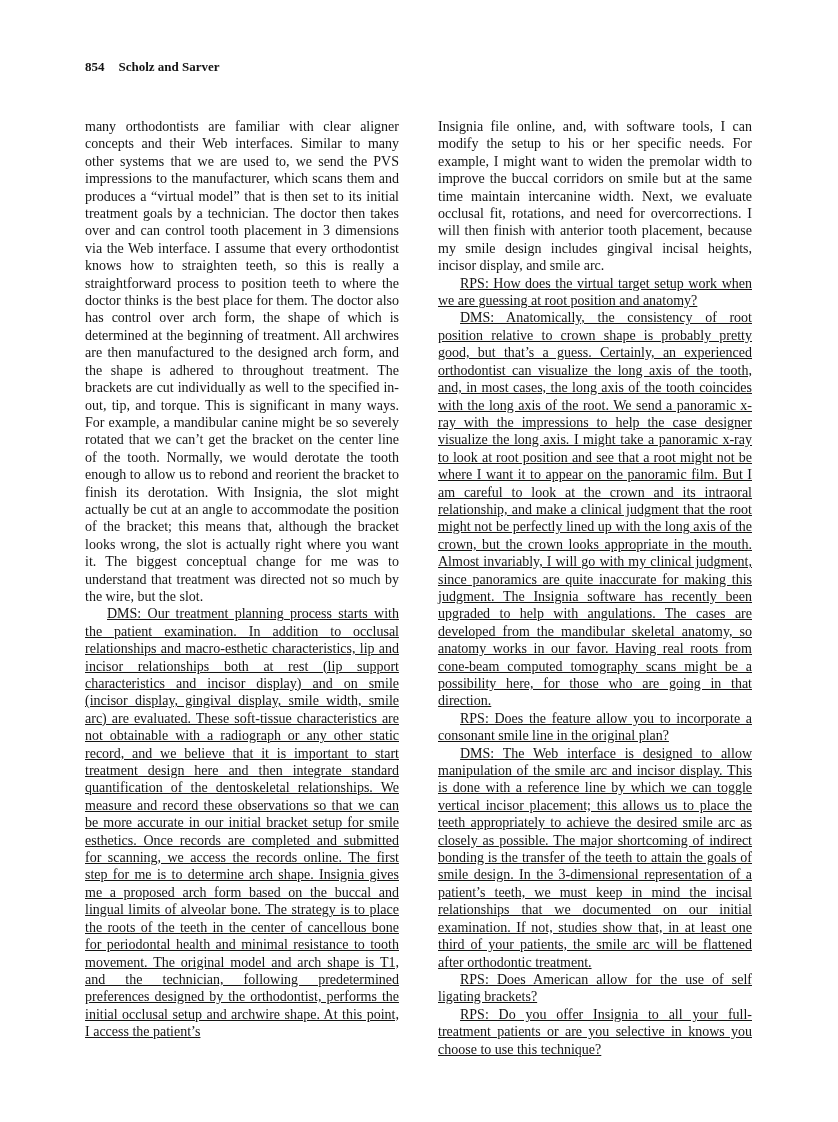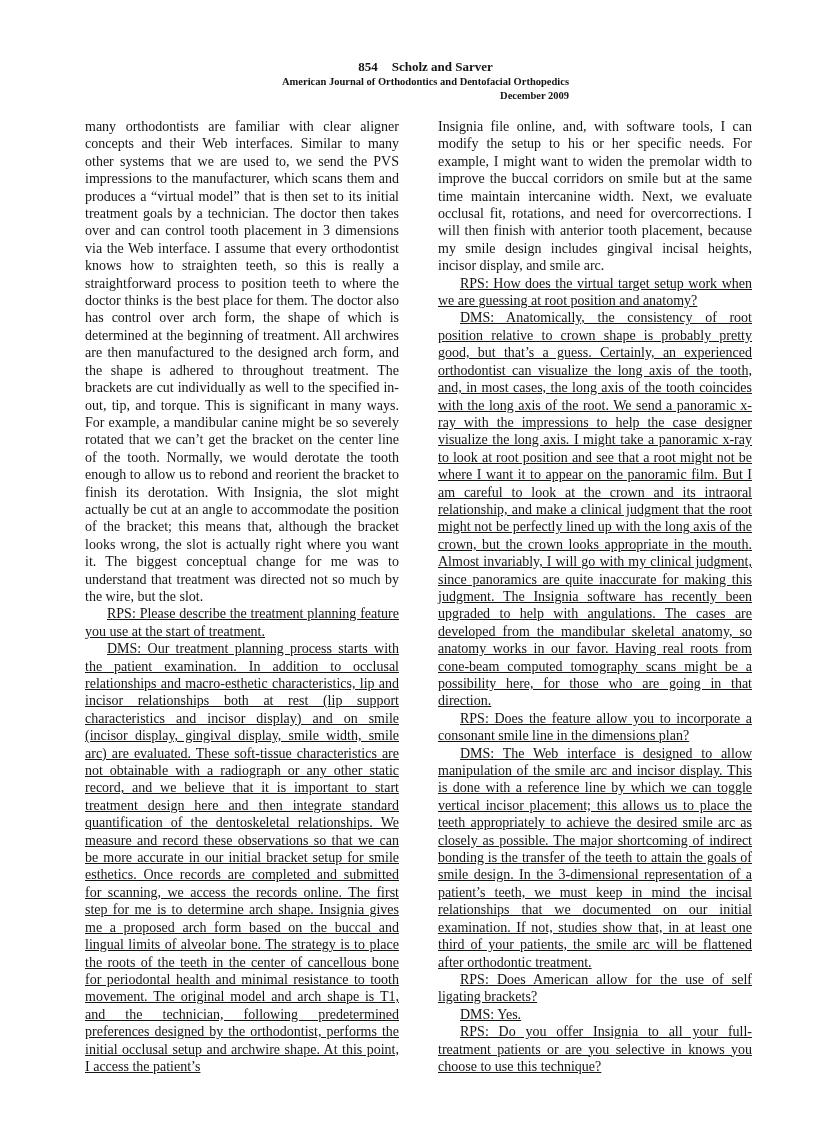--- a/index.html
+++ b/index.html
@@ -16,23 +16,22 @@
     color: #141414;
     overflow: hidden;
   }
   .header {
     position: absolute;
     top: 56px;
     left: 85px;
     right: 72px;
     display: flex;
     justify-content: space-between;
-    align-items: center;
+    align-items: flex-start;
     font-weight: bold;
-    flex-direction: column;
   }
   .header-left {
     font-size: 13px;
     padding-top: 3px;
     white-space: nowrap;
   }
   .header-left .pnum {
     margin-right: 14px;
   }
   .header-right {
@@ -68,37 +67,31 @@
 </style>
 </head>
 <body>
 
 <div class="page">
 
   <div class="header">
     <div class="header-left">
       <span class="pnum">854</span><span>Scholz and Sarver</span>
     </div>
-    <div class="header-right">
-      <div>American Journal of Orthodontics and Dentofacial Orthopedics</div>
-      <div>December 2009</div>
-    </div>
   </div>
 
   <div class="content">
     <div class="col">
       <p>many orthodontists are familiar with clear aligner concepts and their Web interfaces. Similar to many other systems that we are used to, we send the PVS impressions to the manufacturer, which scans them and produces a “virtual model” that is then set to its initial treatment goals by a technician. The doctor then takes over and can control tooth placement in 3 dimensions via the Web interface. I assume that every orthodontist knows how to straighten teeth, so this is really a straightforward process to position teeth to where the doctor thinks is the best place for them. The doctor also has control over arch form, the shape of which is determined at the beginning of treatment. All archwires are then manufactured to the designed arch form, and the shape is adhered to throughout treatment. The brackets are cut individually as well to the specified in-out, tip, and torque. This is significant in many ways. For example, a mandibular canine might be so severely rotated that we can’t get the bracket on the center line of the tooth. Normally, we would derotate the tooth enough to allow us to rebond and reorient the bracket to finish its derotation. With Insignia, the slot might actually be cut at an angle to accommodate the position of the bracket; this means that, although the bracket looks wrong, the slot is actually right where you want it. The biggest conceptual change for me was to understand that treatment was directed not so much by the wire, but the slot.</p>
-      <p class="indent">RPS: Please describe the treatment planning feature you use at the start of treatment.</p>
       <p class="indent">DMS: Our treatment planning process starts with the patient examination. In addition to occlusal relationships and macro-esthetic characteristics, lip and incisor relationships both at rest (lip support characteristics and incisor display) and on smile (incisor display, gingival display, smile width, smile arc) are evaluated. These soft-tissue characteristics are not obtainable with a radiograph or any other static record, and we believe that it is important to start treatment design here and then integrate standard quantification of the dentoskeletal relationships. We measure and record these observations so that we can be more accurate in our initial bracket setup for smile esthetics. Once records are completed and submitted for scanning, we access the records online. The first step for me is to determine arch shape. Insignia gives me a proposed arch form based on the buccal and lingual limits of alveolar bone. The strategy is to place the roots of the teeth in the center of cancellous bone for periodontal health and minimal resistance to tooth movement. The original model and arch shape is T1, and the technician, following predetermined preferences designed by the orthodontist, performs the initial occlusal setup and archwire shape. At this point, I access the patient’s</p>
     </div>
     <div class="col">
       <p>Insignia file online, and, with software tools, I can modify the setup to his or her specific needs. For example, I might want to widen the premolar width to improve the buccal corridors on smile but at the same time maintain intercanine width. Next, we evaluate occlusal fit, rotations, and need for overcorrections. I will then finish with anterior tooth placement, because my smile design includes gingival incisal heights, incisor display, and smile arc.</p>
       <p class="indent">RPS: How does the virtual target setup work when we are guessing at root position and anatomy?</p>
       <p class="indent">DMS: Anatomically, the consistency of root position relative to crown shape is probably pretty good, but that’s a guess. Certainly, an experienced orthodontist can visualize the long axis of the tooth, and, in most cases, the long axis of the tooth coincides with the long axis of the root. We send a panoramic x-ray with the impressions to help the case designer visualize the long axis. I might take a panoramic x-ray to look at root position and see that a root might not be where I want it to appear on the panoramic film. But I am careful to look at the crown and its intraoral relationship, and make a clinical judgment that the root might not be perfectly lined up with the long axis of the crown, but the crown looks appropriate in the mouth. Almost invariably, I will go with my clinical judgment, since panoramics are quite inaccurate for making this judgment. The Insignia software has recently been upgraded to help with angulations. The cases are developed from the mandibular skeletal anatomy, so anatomy works in our favor. Having real roots from cone-beam computed tomography scans might be a possibility here, for those who are going in that direction.</p>
-      <p class="indent">RPS: Does the feature allow you to incorporate a consonant smile line in the dimensions plan?</p>
+      <p class="indent">RPS: Does the feature allow you to incorporate a consonant smile line in the original plan?</p>
       <p class="indent">DMS: The Web interface is designed to allow manipulation of the smile arc and incisor display. This is done with a reference line by which we can toggle vertical incisor placement; this allows us to place the teeth appropriately to achieve the desired smile arc as closely as possible. The major shortcoming of indirect bonding is the transfer of the teeth to attain the goals of smile design. In the 3-dimensional representation of a patient’s teeth, we must keep in mind the incisal relationships that we documented on our initial examination. If not, studies show that, in at least one third of your patients, the smile arc will be flattened after orthodontic treatment.</p>
       <p class="indent">RPS: Does American allow for the use of self ligating brackets?</p>
-      <p class="indent">DMS: Yes.</p>
       <p class="indent">RPS: Do you offer Insignia to all your full-treatment patients or are you selective in knows you choose to use this technique?</p>
     </div>
   </div>
 
 </div>
 
 </body></html>

